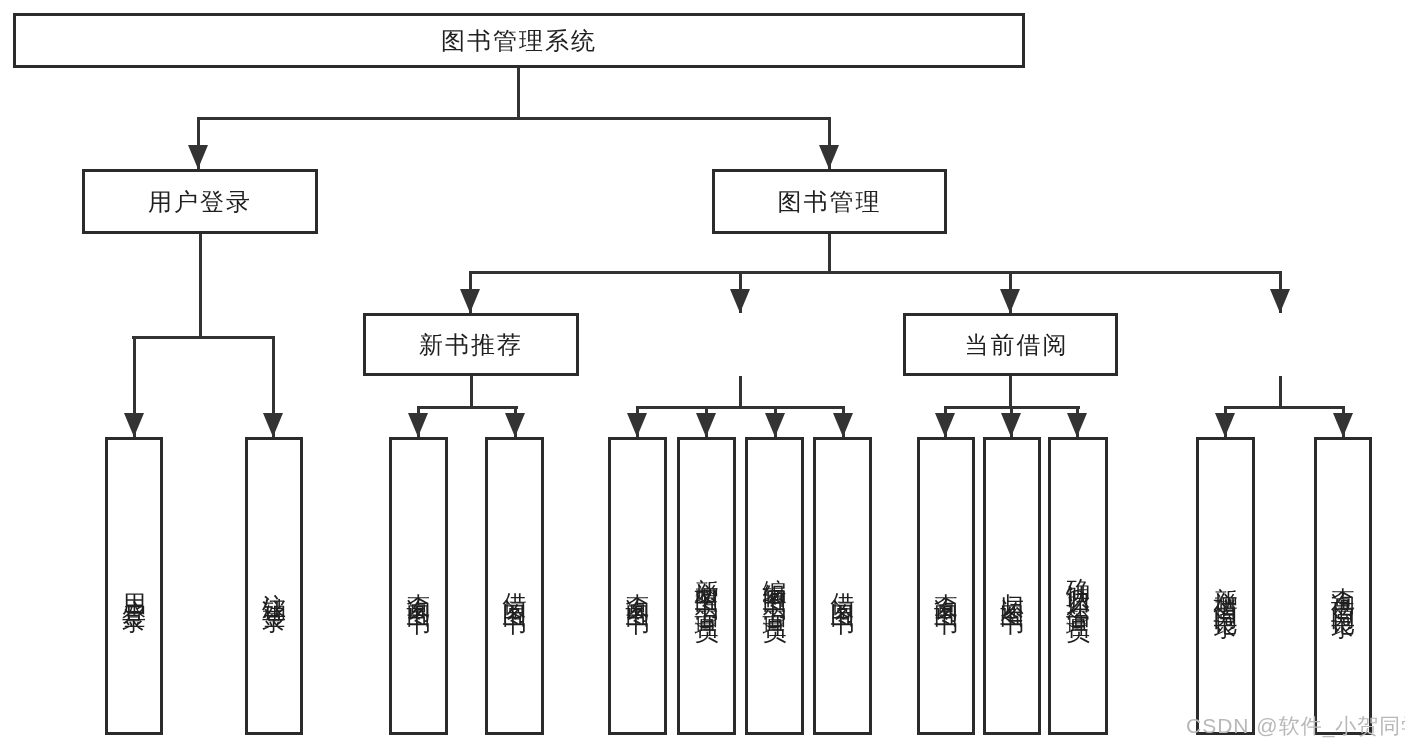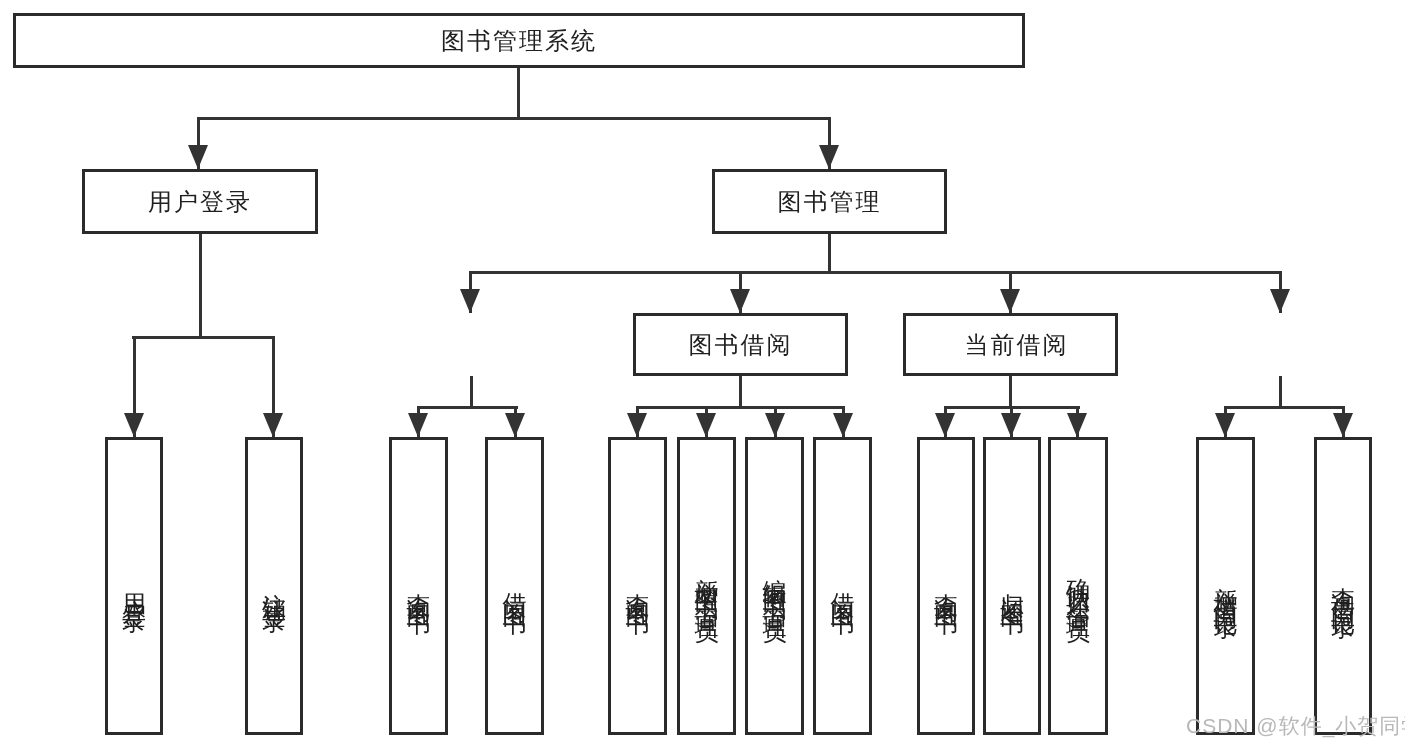--- a/index.html
+++ b/index.html
@@ -127,21 +127,21 @@
   <div class="line v" style="left:1224px; top:406px; height:31px;"></div>
   <div class="line v" style="left:1342px; top:406px; height:31px;"></div>
   <div class="arrow" style="left:1215px; top:413px;"></div>
   <div class="arrow" style="left:1333px; top:413px;"></div>
 
   <div class="box root" style="left:13px; top:13px; width:1012px; height:55px;">图书管理系统</div>
 
   <div class="box" style="left:82px; top:169px; width:236px; height:65px;">用户登录</div>
   <div class="box" style="left:712px; top:169px; width:235px; height:65px;">图书管理</div>
 
-  <div class="box" style="left:633px; top:313px; width:215px; height:63px;">图书借阅</div>
+  <div class="box" style="left:363px; top:313px; width:216px; height:63px;">新书推荐</div>
   <div class="box" style="left:903px; top:313px; width:215px; height:63px;padding-left:12px;">当前借阅</div>
 
   <div class="box vert" style="left:105px; top:437px; width:58px; height:298px;">用户登录</div>
   <div class="box vert" style="left:245px; top:437px; width:58px; height:298px;">注销登录</div>
 
   <div class="box vert" style="left:389px; top:437px; width:59px; height:298px;">查询图书</div>
   <div class="box vert" style="left:485px; top:437px; width:59px; height:298px;">借阅图书</div>
 
   <div class="box vert" style="left:608px; top:437px; width:59px; height:298px;">查询图书</div>
   <div class="box vert" style="left:677px; top:437px; width:59px; height:298px;">新增图书（管理员）</div>

